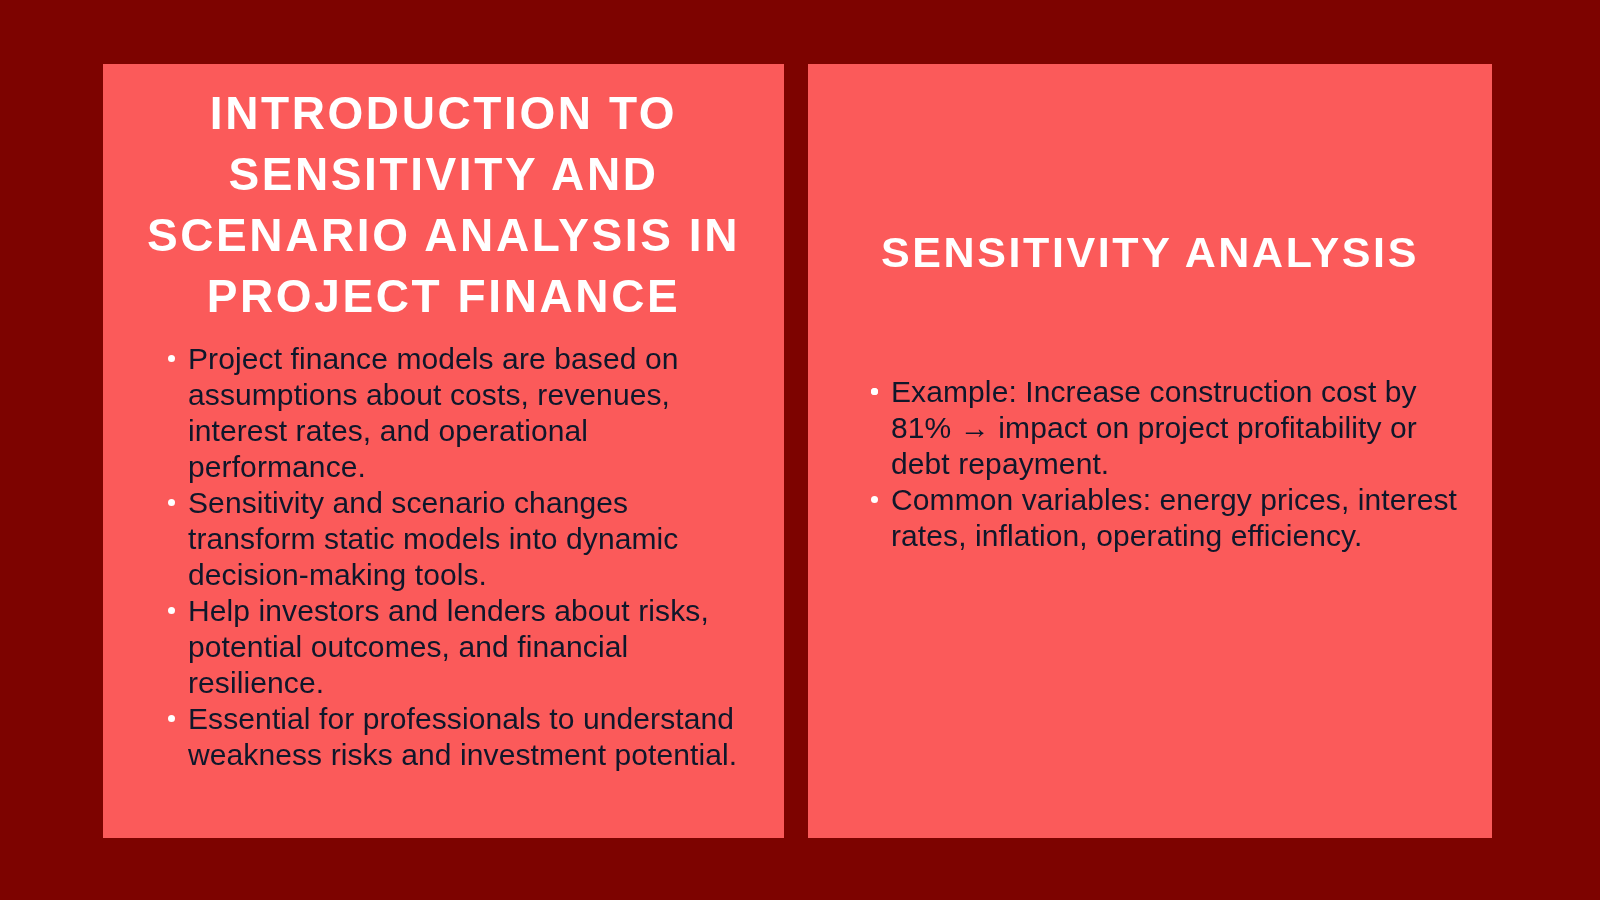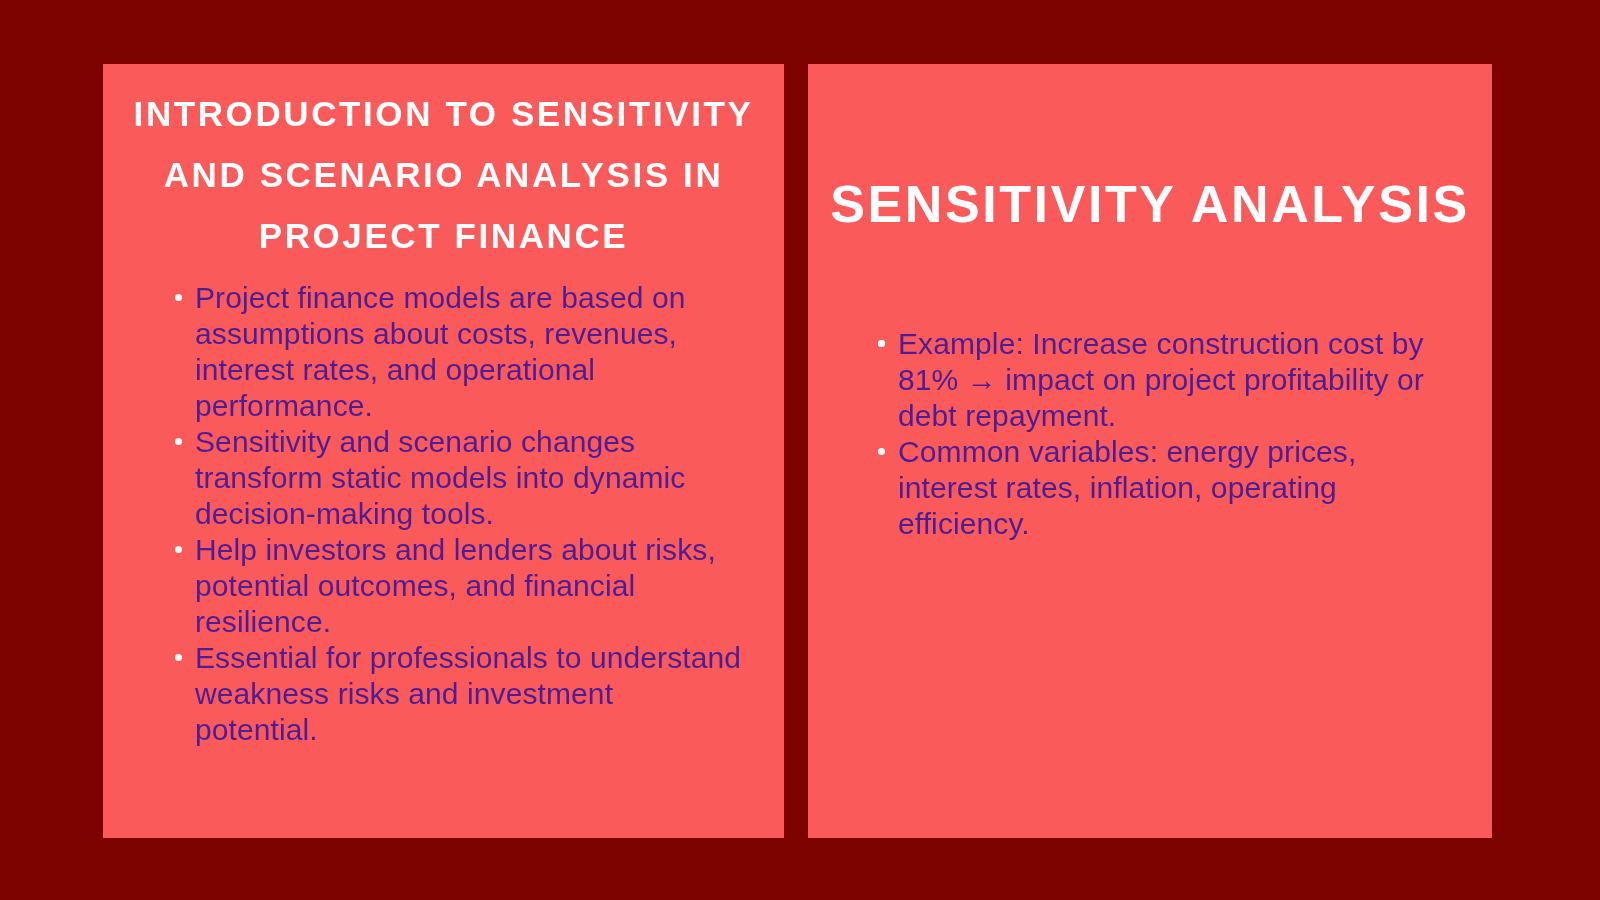--- a/index.html
+++ b/index.html
@@ -38,36 +38,37 @@
     padding: 0;
   }
   .panel-title {
     color: #ffffff;
     font-weight: 700;
     text-align: center;
     text-transform: uppercase;
     margin: 0;
   }
   .panel-left .panel-title {
-    font-size: 35px;
+    font-size: 46px;
     line-height: 61px;
     letter-spacing: 2.6px;
     padding: 19px 10px 0 10px;
   }
   .panel-right .panel-title {
-    font-size: 52px;
+    font-size: 43px;
     line-height: 61px;
     letter-spacing: 2.6px;
     padding: 110px 10px 0 10px;
+    margin-top: 48px;
   }
   .bullet-list {
     list-style: none;
-    margin: 12px;
+    margin: 5px;
     padding: 0;
-    color: #4c1d95;
+    color: #0f172a;
   }
   .panel-left .bullet-list {
     margin-top: 14px;
     padding-left: 60px;
     padding-right: 30px;
   }
   .panel-right .bullet-list {
     margin-top: 91px;
     padding-left: 58px;
     padding-right: 18px;

